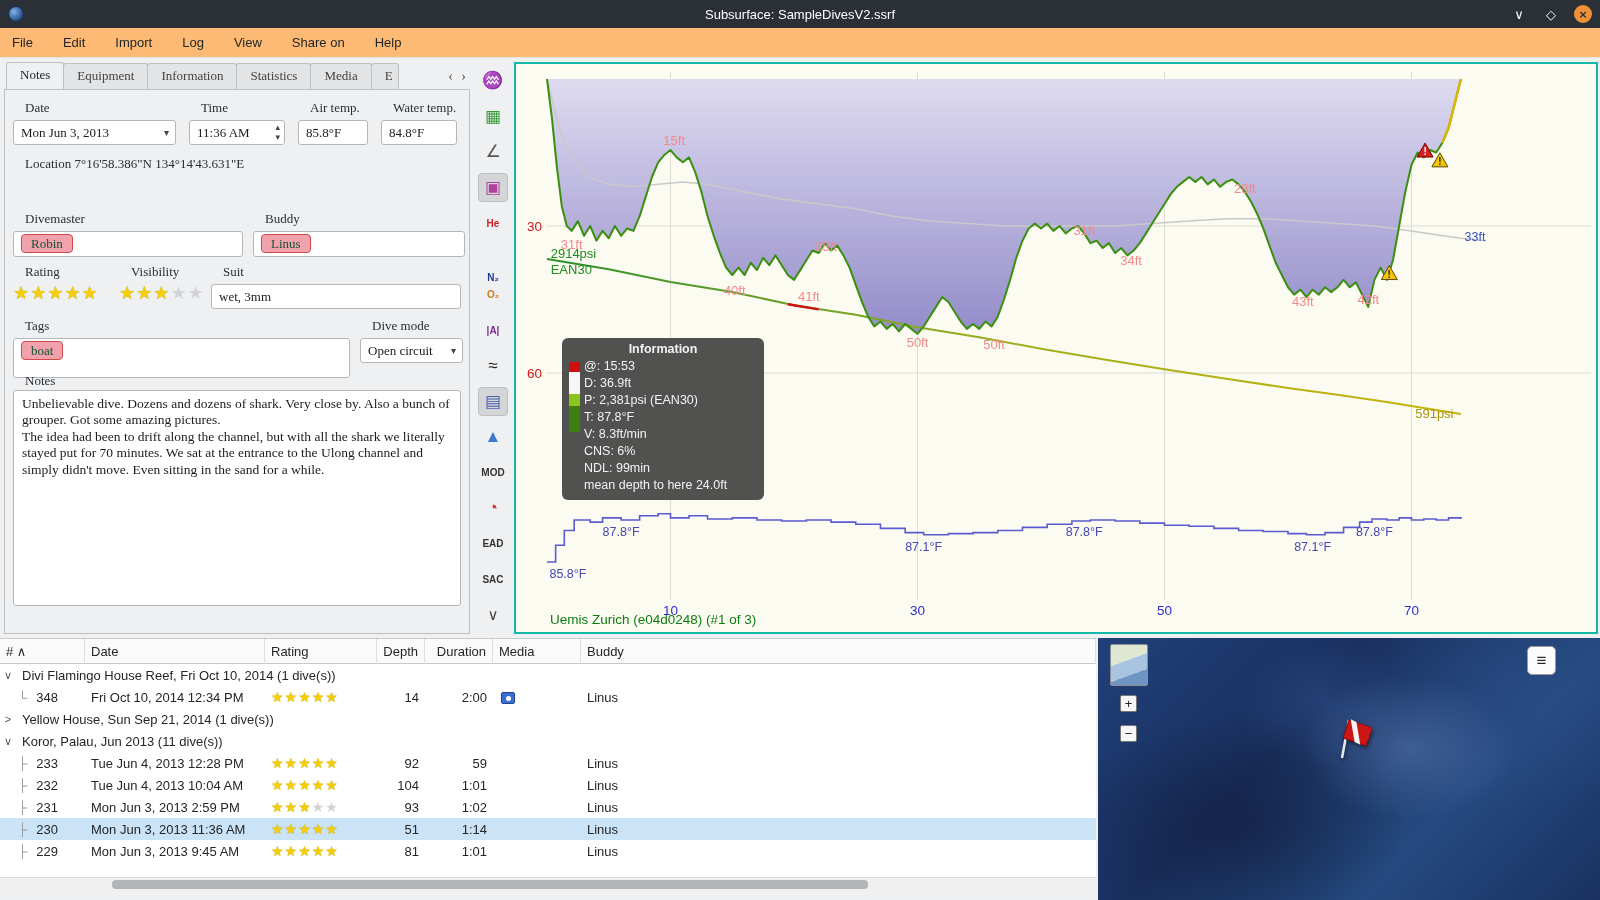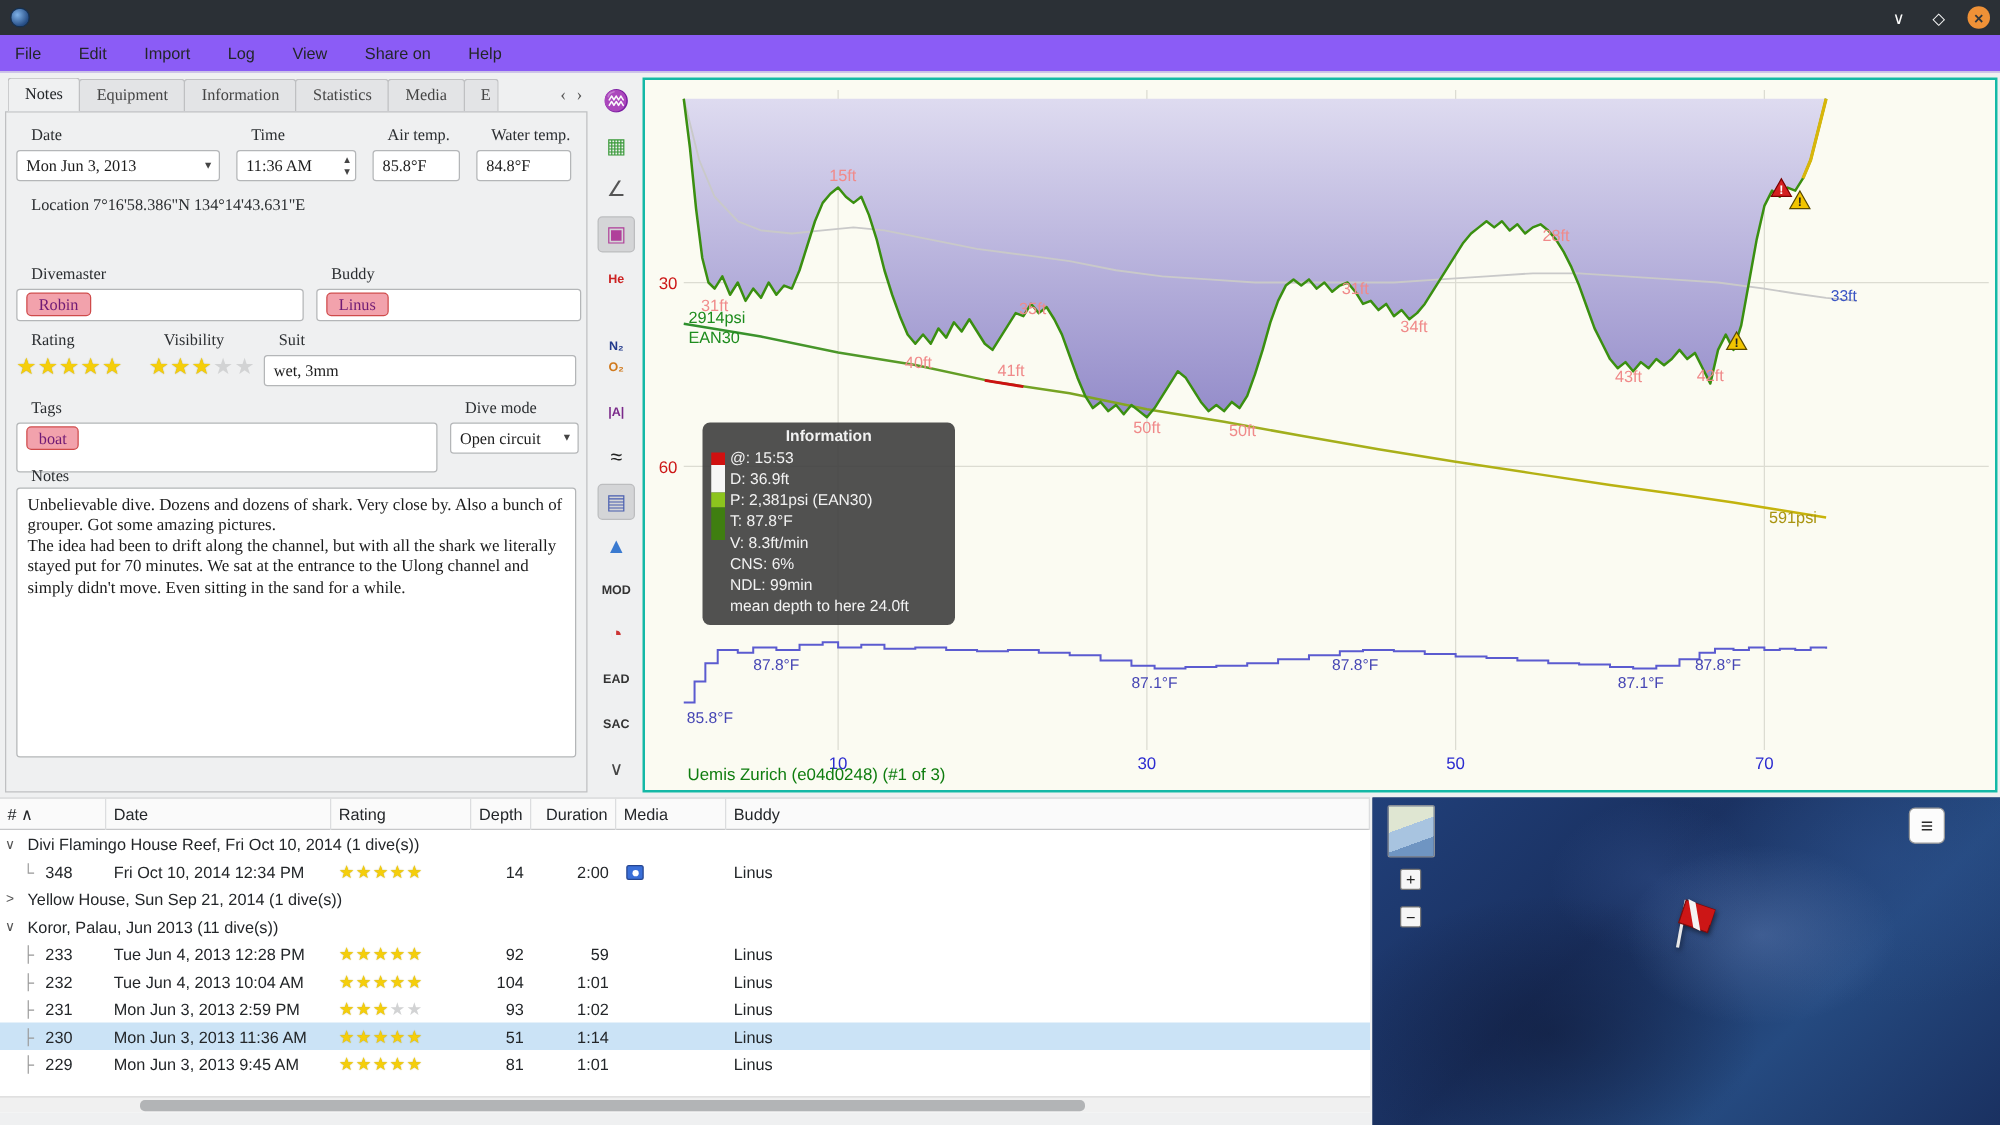--- a/index.html
+++ b/index.html
@@ -9,38 +9,38 @@
 
   
   #titlebar { position:absolute; left:0; top:0; width:1600px; height:28px; background:#2b3036; display:flex; align-items:center; }
   #app-icon { width:16px; height:16px; margin-left:8px; border-radius:50%; background:radial-gradient(circle at 35% 35%, #7fb2e8, #274e86 70%); border:1px solid #16304f; }
   #title-text { position:absolute; left:0; right:0; text-align:center; color:#fcfcfc; font-size:13px; }
   #win-controls { position:absolute; right:8px; top:0; height:28px; display:flex; align-items:center; gap:14px; }
   .win-btn { color:#fcfcfc; font-size:13px; width:18px; height:18px; display:flex; align-items:center; justify-content:center; cursor:default; }
   .win-btn.close { background:#ef9137; color:#31363b; border-radius:50%; font-weight:bold; }
 
   
-  #menubar { position:absolute; left:0; top:28px; width:1600px; height:30px; background:#8b5cf6; border-bottom:1px solid #e0e1e2; display:flex; align-items:center; padding-left:10px; gap:26px; }
+  #menubar { position:absolute; left:0; top:28px; width:1600px; height:30px; background:#fdba74; border-bottom:1px solid #e0e1e2; display:flex; align-items:center; padding-left:10px; gap:26px; }
   .menu-item { font-size:13px; color:#232629; padding:3px 2px; }
 
   
   #left-panel { position:absolute; left:4px; top:62px; width:466px; height:572px;font-family:Liberation Serif, serif; }
   #tabbar { position:relative; height:27px; display:flex; align-items:flex-end; padding-left:2px; }
   .tab { height:26px; line-height:24px; padding:0 13px; background:#e3e4e6; border:1px solid #bfc0c2; border-bottom:none; border-radius:3px 3px 0 0; margin-right:-1px; color:#444; white-space:nowrap; }
   .tab.active { background:#eff0f1; color:#232629; position:relative; z-index:3; height:27px; }
   .tab.cut { max-width:26px; overflow:hidden; }
   .tab-scroll { position:absolute; right:0; bottom:2px; display:flex; }
   .tab-scroll span { width:13px; height:20px; display:flex; align-items:center; justify-content:center; color:#555; font-size:14px; }
   #notes-pane { position:absolute; left:0; top:27px; right:0; bottom:0; border:1px solid #bfc0c2; background:#eff0f1; z-index:1; }
 
   .label { font-size:13px; color:#2b2e31; margin-bottom:4px; padding-left:12px; }
   .field { background:#fff; border:1px solid #b4b6b8; border-radius:3px; height:25px; line-height:23px; padding:0 7px; font-size:13px; color:#1c1c1c; position:relative; white-space:nowrap; overflow:hidden; }
   .combo-arrow { position:absolute; right:6px; top:0; line-height:23px; color:#444; font-size:10px; }
   .spin-btns { position:absolute; right:4px; top:1px; display:flex; flex-direction:column; line-height:10px; font-size:9px; color:#444; }
-  .chip { display:inline-block; background:#f2a2ac; border:1px solid #cf4a4a; border-radius:4px; padding:0 9px; height:19px; line-height:17px; margin-top:2px; font-size:13px; color:#701a75; }
+  .chip { display:inline-block; background:#f2a2ac; border:1px solid #cf4a4a; border-radius:4px; padding:0 9px; height:19px; line-height:17px; margin-top:2px; font-size:13px; color:#14532d; }
 
   .r1 { position:absolute; left:8px; top:10px; display:flex; gap:13px; }
   #loc-label { position:absolute; left:8px; top:66px; padding-left:12px; }
   #loc-row { position:absolute; left:8px; top:83px; display:flex; gap:6px; }
   #dm-row { position:absolute; left:8px; top:121px; display:flex; gap:10px;align-items:center; }
   #rvs-row { position:absolute; left:8px; top:174px; display:flex; }
   #tags-row { position:absolute; left:8px; top:228px; display:flex; gap:10px; }
   #notes-label { position:absolute; left:8px; top:283px; }
   #notes-box { position:absolute; left:8px; top:300px; width:448px; height:216px; background:#fff; border:1px solid #b4b6b8; border-radius:3px; padding:5px 8px; font-size:13.5px; line-height:1.22; white-space:pre-wrap; color:#1c1c1c; }
 
@@ -103,20 +103,21 @@
   #map-menu-btn { position:absolute; left:429px; top:8px; width:29px; height:29px; background:#fcfcfc; border:1px solid #999; border-radius:5px; color:#2b2b2b; font-size:17px; display:flex; align-items:center; justify-content:center; }
   #flag-marker { position:absolute; left:234px; top:76px; width:44px; height:48px; filter:drop-shadow(1px 2px 2px rgba(0,0,0,.5)); }
 </style>
 </head>
 <body>
 
 <div id="window">
 
   <div id="titlebar">
     <div id="app-icon"></div>
+    <div id="title-text">Subsurface: SampleDivesV2.ssrf</div>
     <div id="win-controls">
       <div class="win-btn">∨</div>
       <div class="win-btn">◇</div>
       <div class="win-btn close">×</div>
     </div>
   </div>
 
   <div id="menubar">
       <span class="menu-item">File</span>
       <span class="menu-item">Edit</span>

